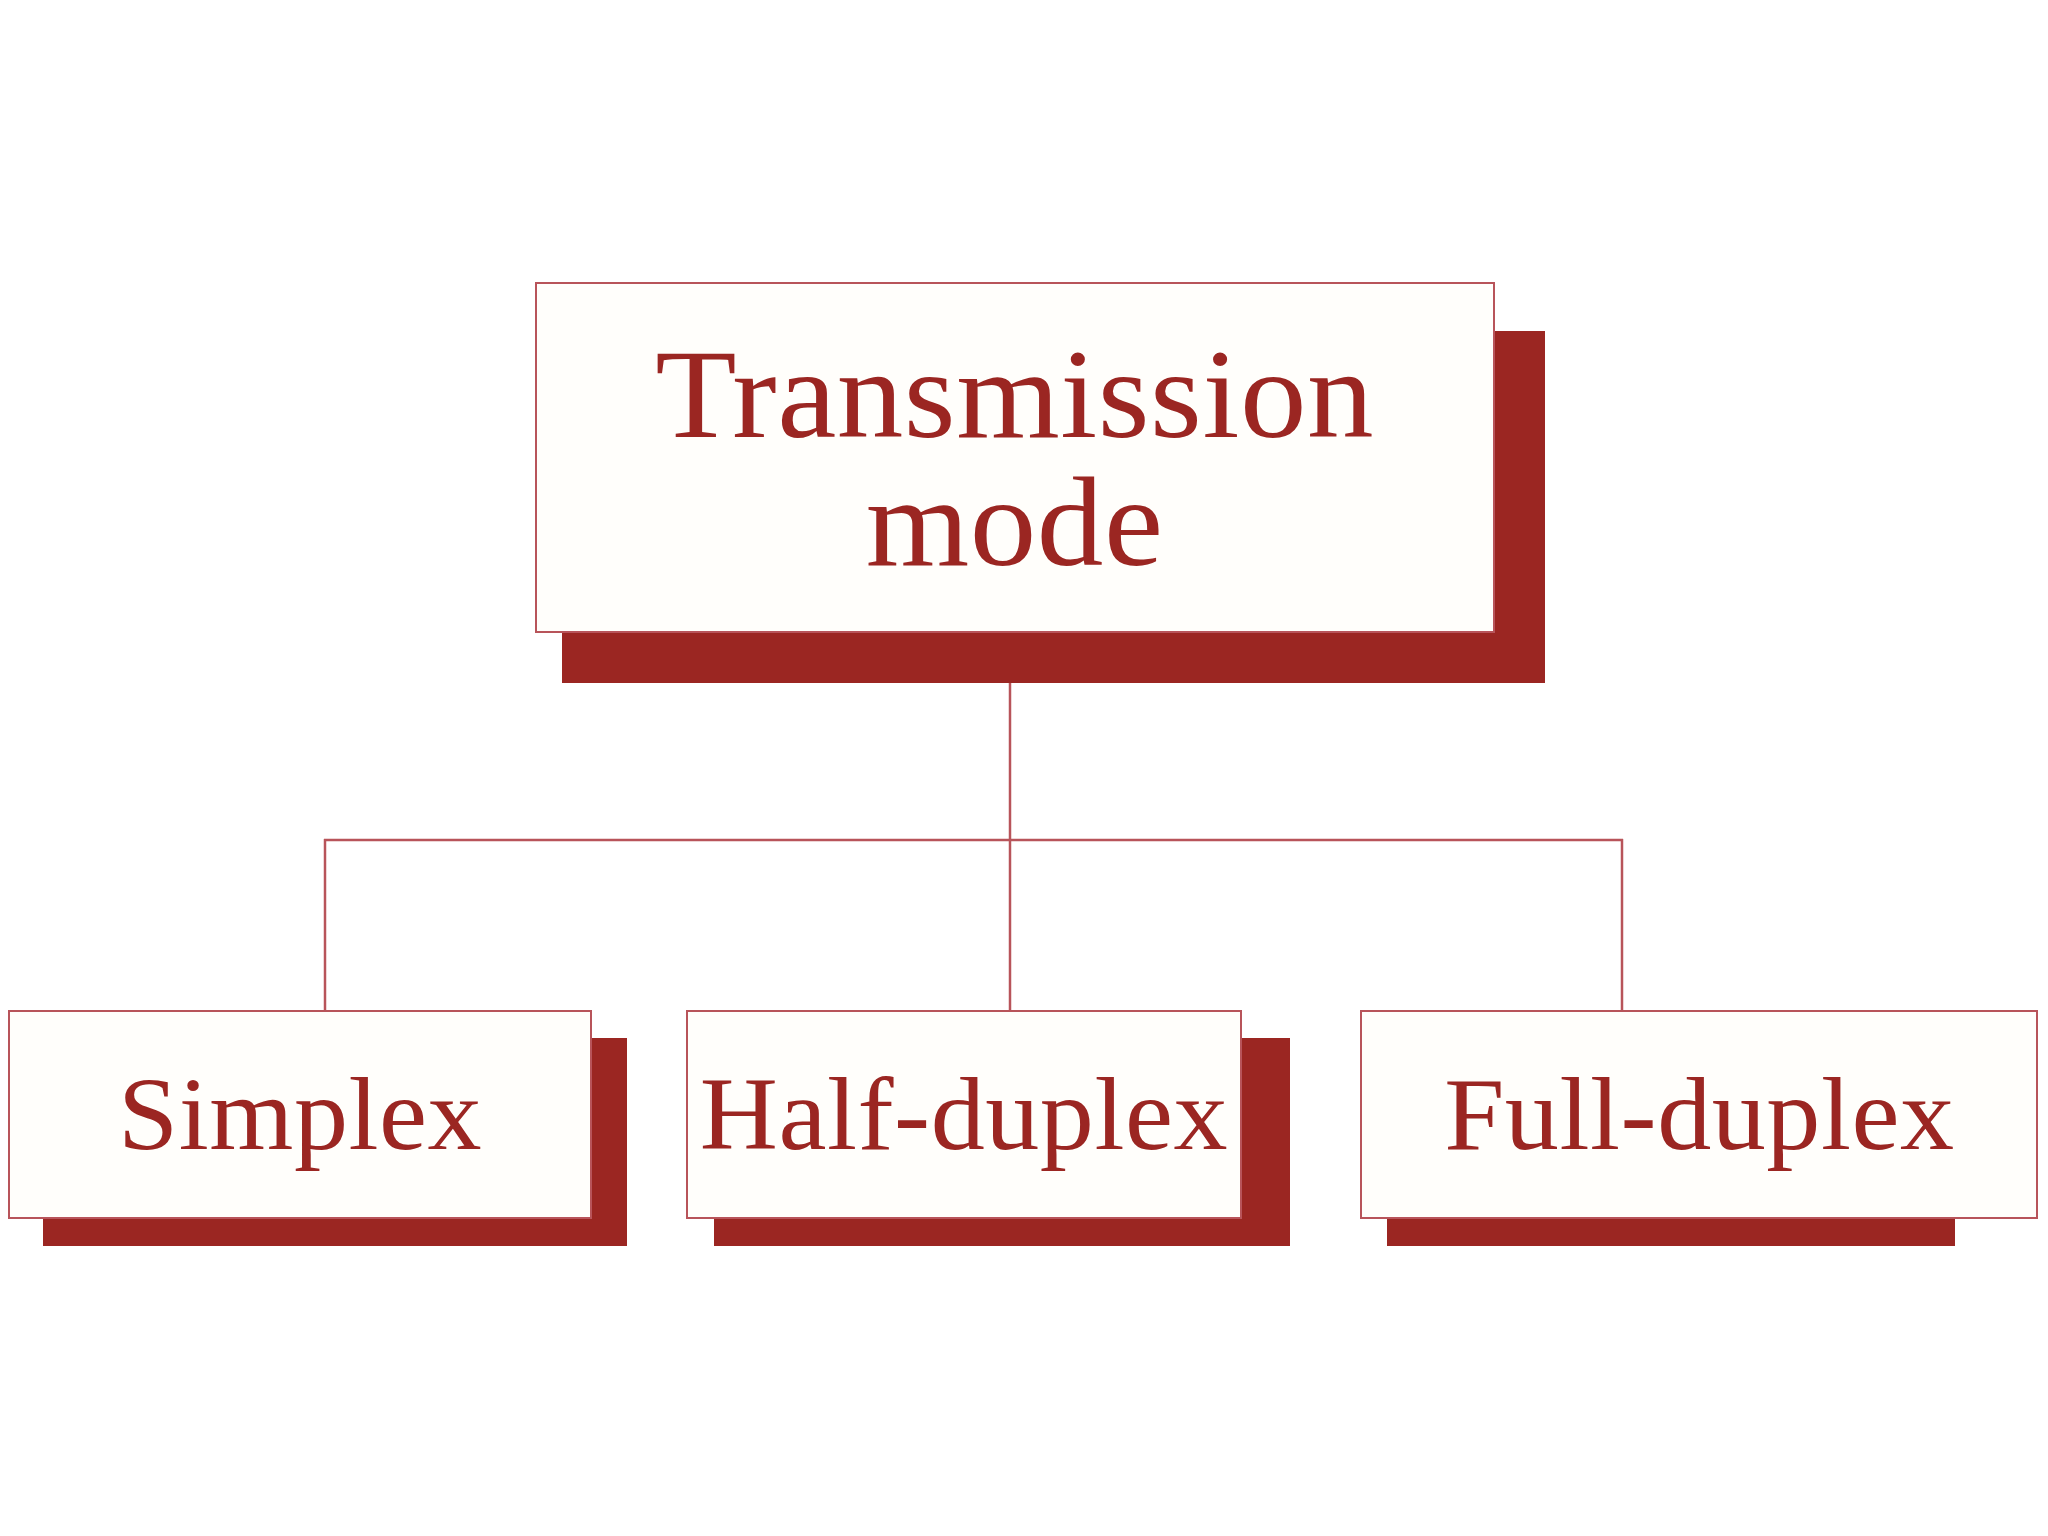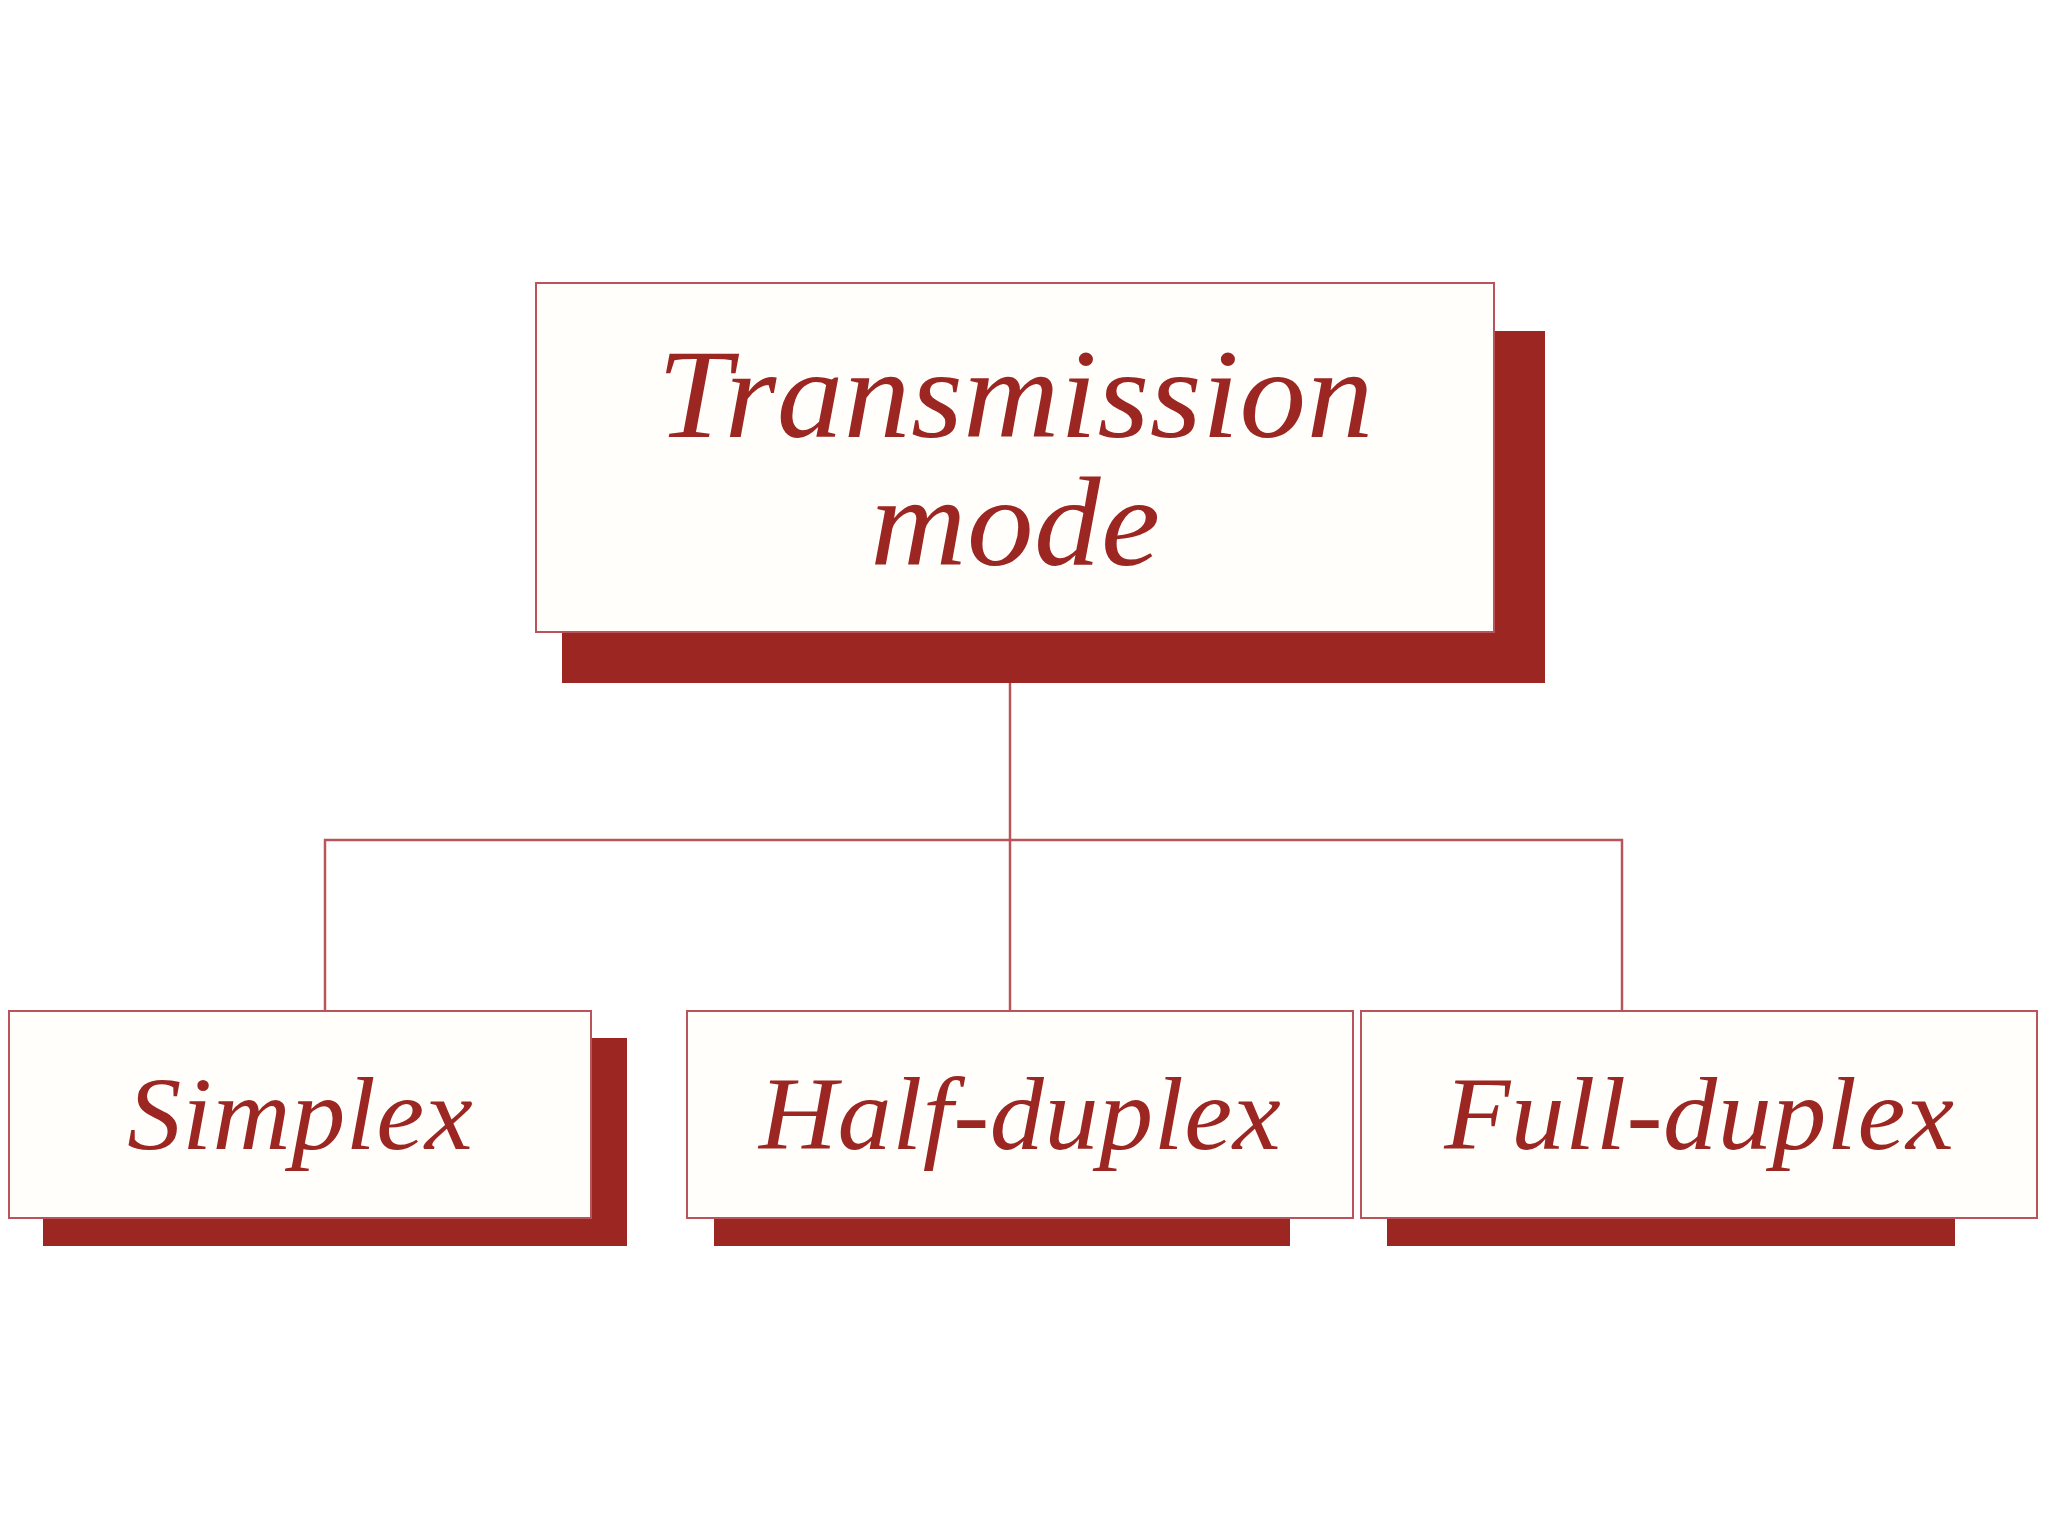--- a/index.html
+++ b/index.html
@@ -42,21 +42,20 @@
   }
   .node-face {
     position: absolute;
     box-sizing: border-box;
     background: #fffefb;
     border: 2px solid #b8545a;
     display: flex;
     align-items: center;
     justify-content: center;
     overflow: visible;
-    font-style: italic;
   }
   .node-label {
     color: #9B2622;
     font-family: "Liberation Serif", "DejaVu Serif", serif;
     font-weight: 400;
     line-height: 1.02;
     text-align: center;
     letter-spacing: 0.5px;
     white-space: pre-line;
     transform: scaleX(1.04);
@@ -77,21 +76,21 @@
   }
 
   
   .leaf .node-face  { top: 1010px; height: 209px; }
   .leaf .node-shadow{ top: 1038px; height: 208px; }
   .leaf .node-label { font-size: 104px; }
 
   #node-simplex .node-face   { left: 8px;    width: 584px; }
   #node-simplex .node-shadow { left: 43px;   width: 584px; }
 
-  #node-half .node-face      { left: 686px;  width: 668px; }
+  #node-half .node-face      { left: 686px;  width: 556px; }
   #node-half .node-shadow    { left: 714px;  width: 576px; }
 
   #node-full .node-face      { left: 1360px; width: 678px; }
   #node-full .node-shadow    { left: 1387px; width: 568px; }
 </style>
 </head>
 <body>
 
 <div id="slide">
 

